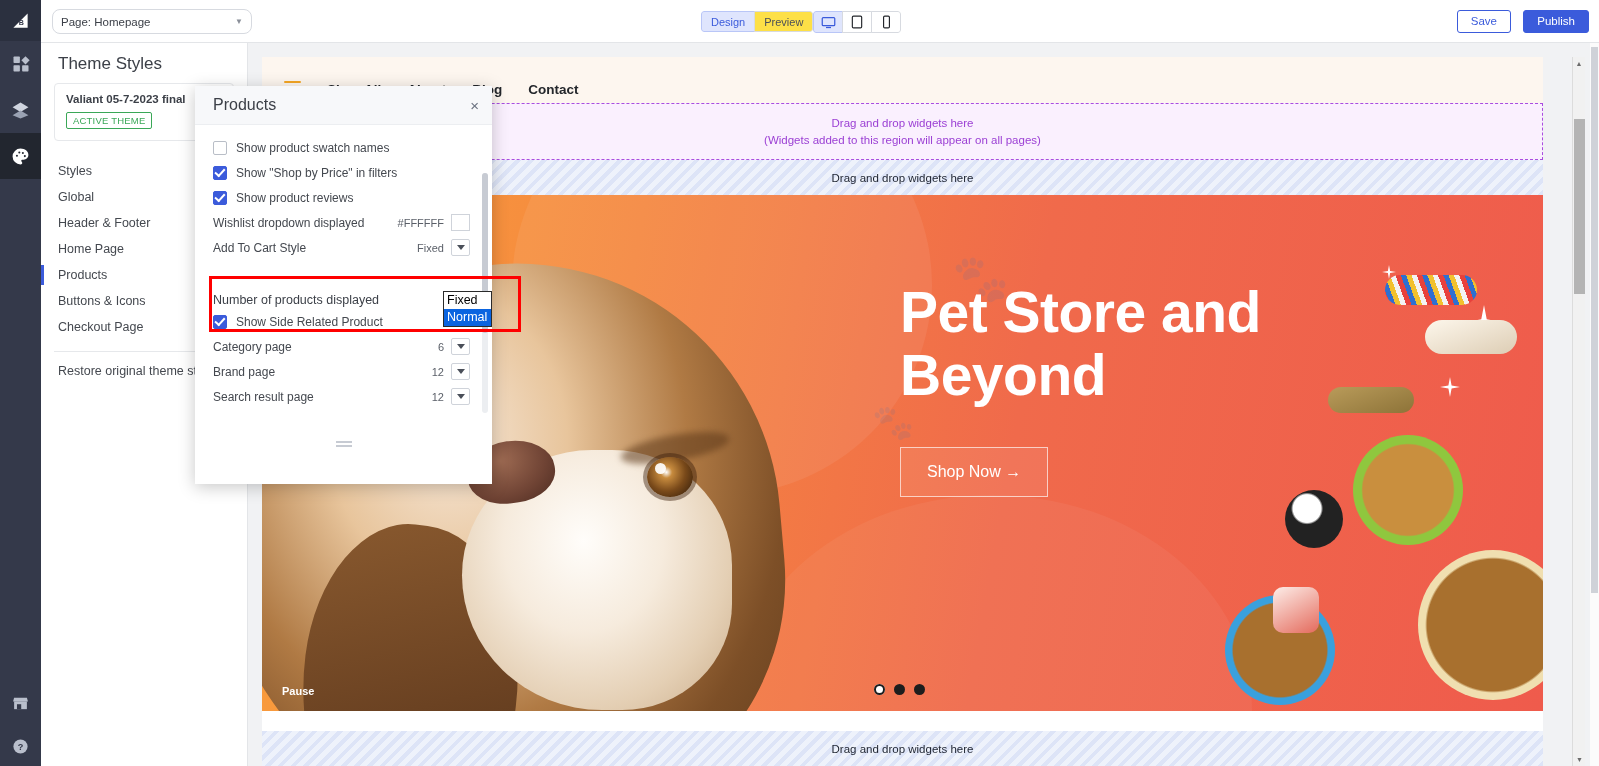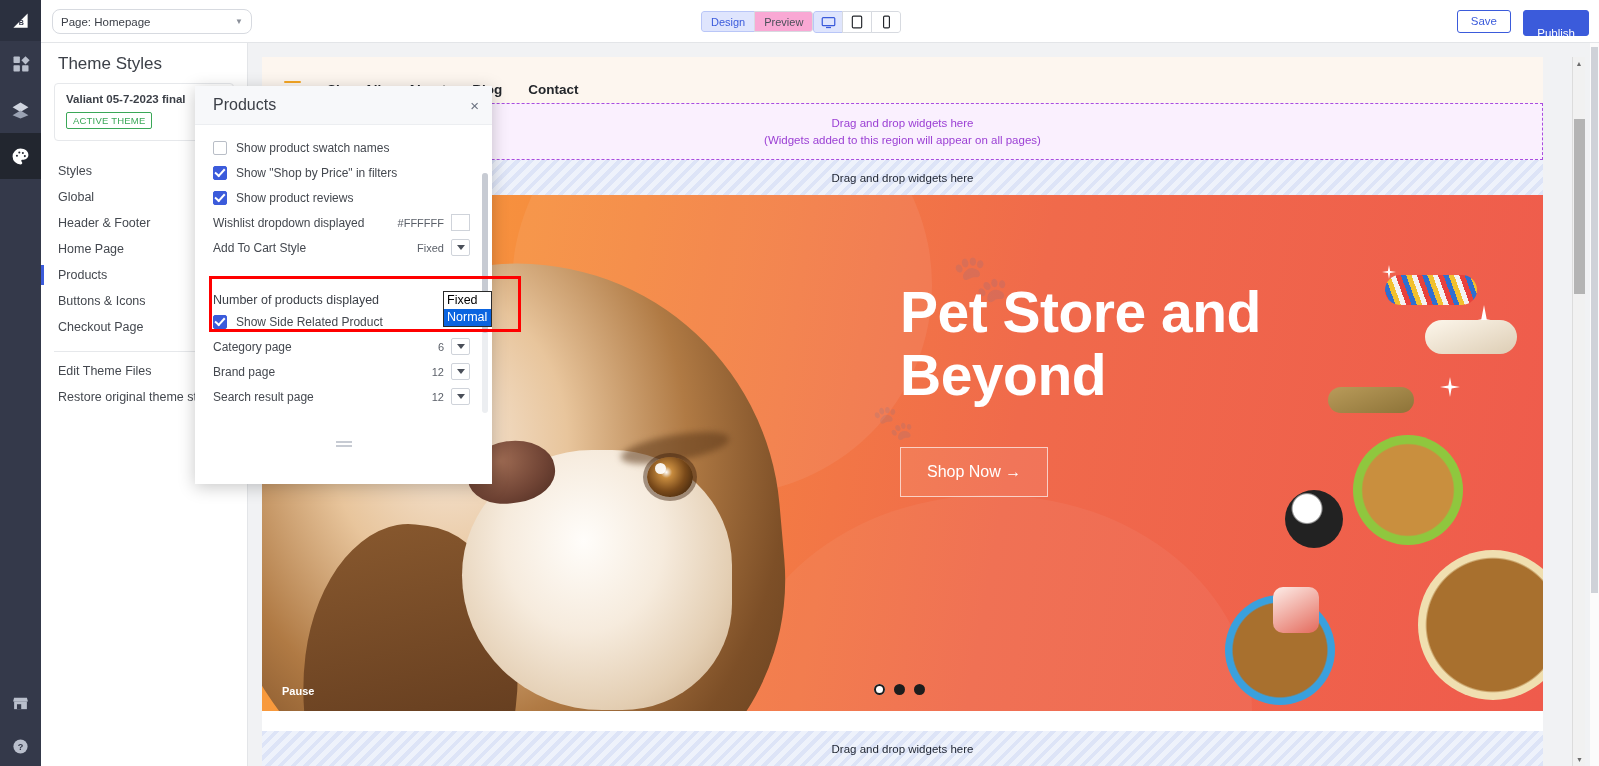--- a/index.html
+++ b/index.html
@@ -42,21 +42,21 @@
   }
   .page-select .caret { margin-left: auto; color: #8a8f99; font-size: 8px; }
 
   .seg {
     position: absolute; top: 11px; display: flex;
     border-radius: 3px; overflow: hidden;
   }
   .seg-dp { left: 660px; }
   .seg-btn {
     height: 21px; padding: 0 9px; font-size: 11px; line-height: 21px;
-    border: 1px solid #d7dae0; margin-left: -1px; background: #f9a8d4; color: #4a4f59;
+    border: 1px solid #d7dae0; margin-left: -1px; background: #fde047; color: #4a4f59;
     cursor: pointer; white-space: nowrap;
   }
   .seg-btn:first-child { margin-left: 0; border-radius: 3px 0 0 3px; }
   .seg-btn:last-child { border-radius: 0 3px 3px 0; }
   .seg-btn.active { background: #dfe5fd; color: #3b5bdb; border-color: #b9c6f7; }
 
   .seg-dev { left: 772px; }
   .dev-btn {
     width: 30px; height: 22px; display: flex; align-items: center; justify-content: center;
     border: 1px solid #d7dae0; margin-left: -1px; background: #fff; cursor: pointer;
@@ -64,21 +64,21 @@
   .dev-btn:first-child { margin-left: 0; border-radius: 3px 0 0 3px; }
   .dev-btn:last-child { border-radius: 0 3px 3px 0; }
   .dev-btn.active { background: #dfe5fd; border-color: #b9c6f7; }
 
   .btn-save {
     position: absolute; right: 88px; top: 10px; height: 23px; padding: 0 13px;
     border: 1px solid #3b5bdb; border-radius: 3px; background: #fff; color: #3b5bdb;
     font-size: 11.5px; line-height: 21px; cursor: pointer;
   }
   .btn-publish {
-    position: absolute; right: 10px; top: 10px; height: 23px; padding: 12px 13px;
+    position: absolute; right: 10px; top: 10px; height: 23px; padding: 0 13px;
     border: 1px solid #3b5bdb; border-radius: 3px; background: #3b5bdb; color: #fff;
     font-size: 11.5px; line-height: 21px; cursor: pointer;
   }
 
   
   .sidepanel {
     position: absolute; left: 41px; top: 43px; width: 207px; height: 723px;
     background: #fff; border-right: 1px solid #e3e5e8;
   }
   .panel-title {
@@ -405,21 +405,20 @@
     </div>
     <div class="nav">
       <div class="nav-item">Styles</div>
       <div class="nav-item">Global</div>
       <div class="nav-item">Header &amp; Footer</div>
       <div class="nav-item">Home Page</div>
       <div class="nav-item active">Products</div>
       <div class="nav-item">Buttons &amp; Icons</div>
       <div class="nav-item">Checkout Page</div>
       <div class="nav-divider"></div>
-      <div class="nav-item">Edit Theme Files</div>
       <div class="nav-item">Restore original theme sty</div>
     </div>
   </div>
 
   <div class="canvas">
     <div class="frame">
 
       <div class="site-nav">
         <span class="ham">
             <i></i>

